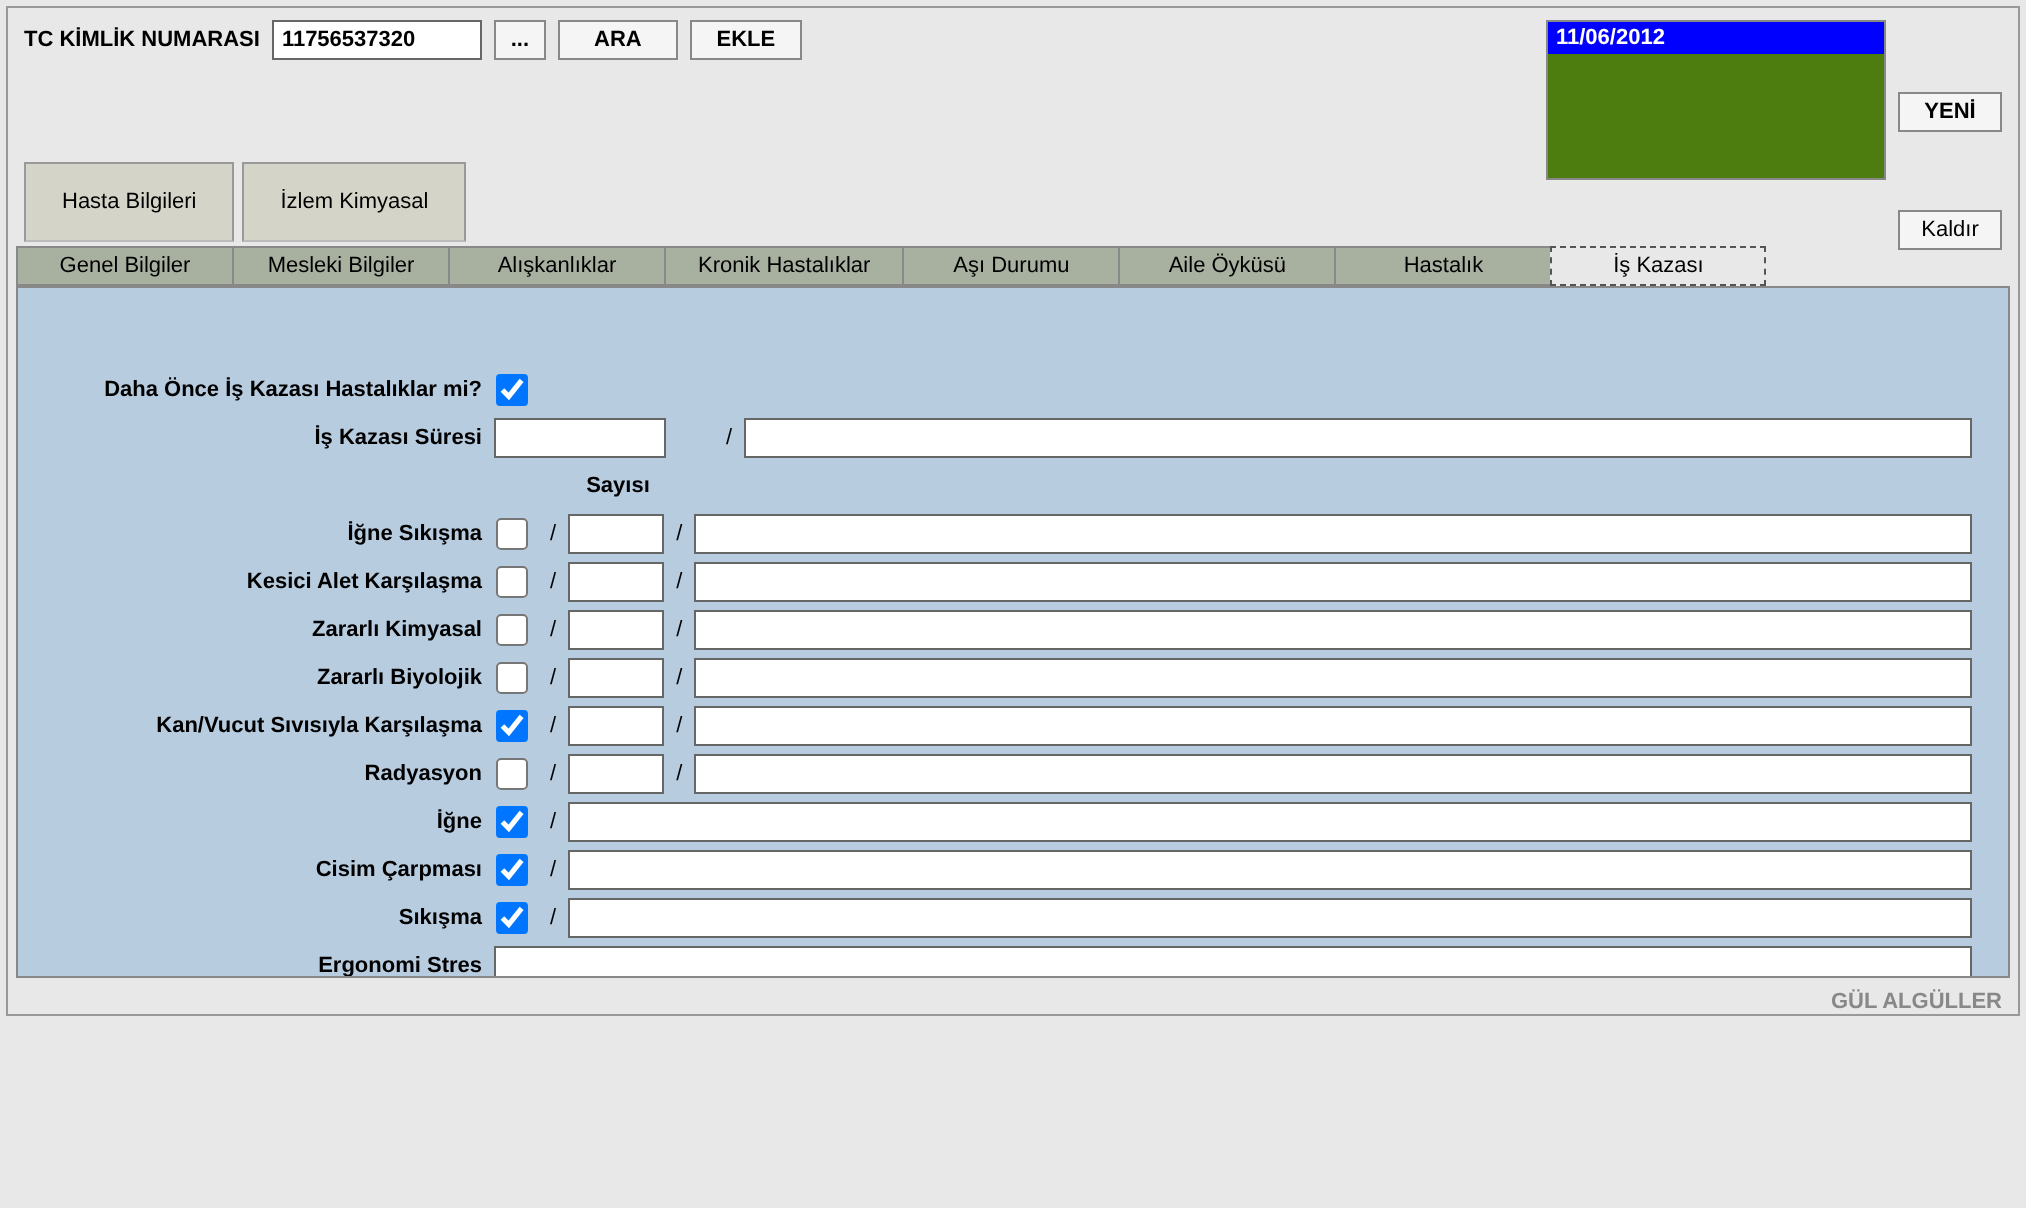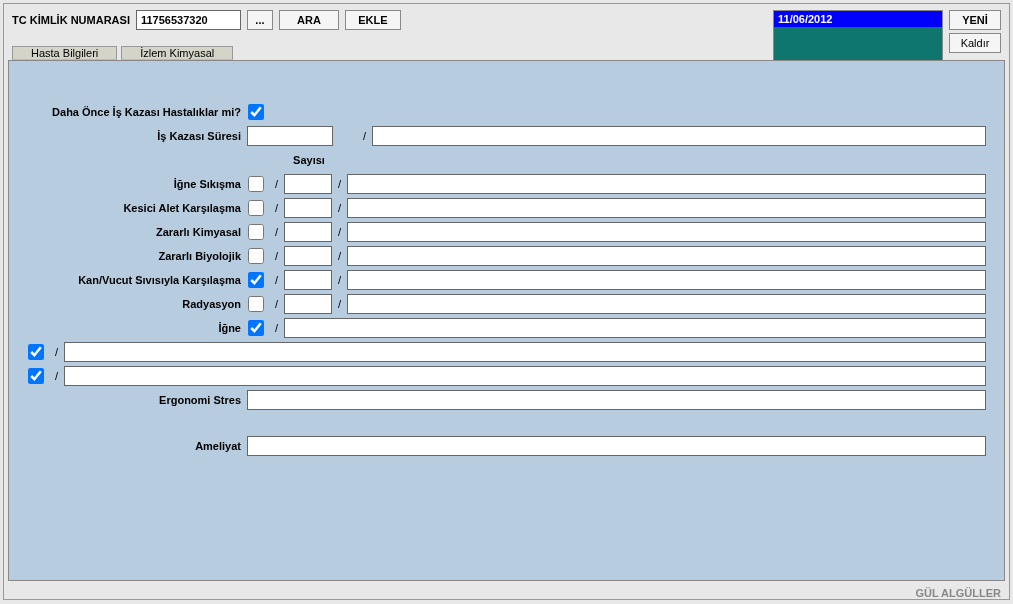--- a/index.html
+++ b/index.html
@@ -9,21 +9,21 @@
     font-family: Tahoma, Arial, sans-serif;
     font-size: 11px;
     background: #e8e8e8;
     width: 1013px;
     height: 604px;
     overflow: hidden;
   }
   .app {
     border: 1px solid #999;
     background: #e8e8e8;
-    height: 597px;
+    height: 505px;
     display: flex;
     flex-direction: column;
   }
   .top-bar {
     display: flex;
     align-items: flex-start;
     padding: 6px 8px 2px 8px;
     gap: 6px;
   }
   .tc-label { font-weight: bold; font-size: 11px; padding-top: 4px; }
@@ -34,32 +34,32 @@
   .btn {
     height: 20px; background: #f5f5f5; border: 1px solid #888; font-size: 11px;
     font-weight: bold; cursor: pointer; padding: 0 10px;
   }
   .btn-small { width: 26px; padding: 0; }
   .spacer { flex: 1; }
   .right-box {
     display: flex; gap: 6px; align-items: flex-start;
   }
   .date-list {
-    width: 170px; height: 80px; background: #0f766e; border: 1px solid #888;
+    width: 170px; height: 80px; background: #4d7c0f; border: 1px solid #888;
   }
   .date-item {
     background: #0000ff; color: #fff; font-weight: bold;
     padding: 2px 4px; font-size: 11px;
   }
   .right-buttons { display: flex; flex-direction: column; gap: 3px; }
-  .right-buttons .btn { width: 52px; }
+  .right-buttons .btn { width: 52px; margin-top: 36px; }
 
   .main-tabs { display: flex; padding: 0 8px; gap: 4px; margin-top: -46px; }
   .main-tab {
-    background: #d4d4c8; border: 1px solid #999; padding: 0 18px; font-size: 11px;
+    background: #d4d4c8; border: 1px solid #999; padding: 13px 18px; font-size: 11px;
     cursor: pointer; border-bottom: 1px solid #bbb;
   }
 
   .sub-tabs { display: flex; padding: 0 4px; margin-top: 2px; gap: 0px; }
   .sub-tab {
     background: #a8b0a0; border: 1px solid #888; padding: 3px 16px; font-size: 11px;
     cursor: pointer; margin-right: 0; min-width: 108px; text-align: center;
     border-right: none;
   }
   .sub-tab:last-of-type { border-right: 1px solid #888; }
@@ -121,20 +121,30 @@
         <button class="btn" style="font-weight:normal">Kaldır</button>
       </div>
     </div>
   </div>
 
   <div class="main-tabs">
     <div class="main-tab">Hasta Bilgileri</div>
     <div class="main-tab">İzlem Kimyasal</div>
   </div>
 
+  <div class="sub-tabs">
+    <div class="sub-tab">Genel Bilgiler</div>
+    <div class="sub-tab">Mesleki Bilgiler</div>
+    <div class="sub-tab">Alışkanlıklar</div>
+    <div class="sub-tab">Kronik Hastalıklar</div>
+    <div class="sub-tab">Aşı Durumu</div>
+    <div class="sub-tab">Aile Öyküsü</div>
+    <div class="sub-tab">Hastalık</div>
+    <div class="sub-tab active">İş Kazası</div>
+  </div>
 
   <div class="content">
 
     <div class="form-row">
       <span class="lbl">Daha Önce İş Kazası Hastalıklar mi?</span>
       <input type="checkbox" class="chk" checked="" style="">
     </div>
 
     <div class="form-row">
       <span class="lbl">İş Kazası Süresi</span>
@@ -206,26 +216,28 @@
     </div>
 
     <div class="form-row">
       <span class="lbl">İğne</span>
       <input type="checkbox" class="chk" checked="" style="">
       <span class="slash">/</span>
       <input class="bigbox" style="">
     </div>
 
     <div class="form-row">
-      <input type="checkbox" class="chk" checked="" style="">
-      <span class="slash">/</span>
-      <input class="bigbox" style="">
-    </div>
-
-    <div class="form-row">
+      <span class="lbl">Cisim Çarpması</span>
+      <input type="checkbox" class="chk" checked="" style="">
+      <span class="slash">/</span>
+      <input class="bigbox" style="">
+    </div>
+
+    <div class="form-row">
+      <span class="lbl">Sıkışma</span>
       <input type="checkbox" class="chk" checked="" style="">
       <span class="slash">/</span>
       <input class="bigbox" style="">
     </div>
 
     <div class="form-row">
       <span class="lbl">Ergonomi Stres</span>
       <input class="bigbox" style="">
     </div>
 

